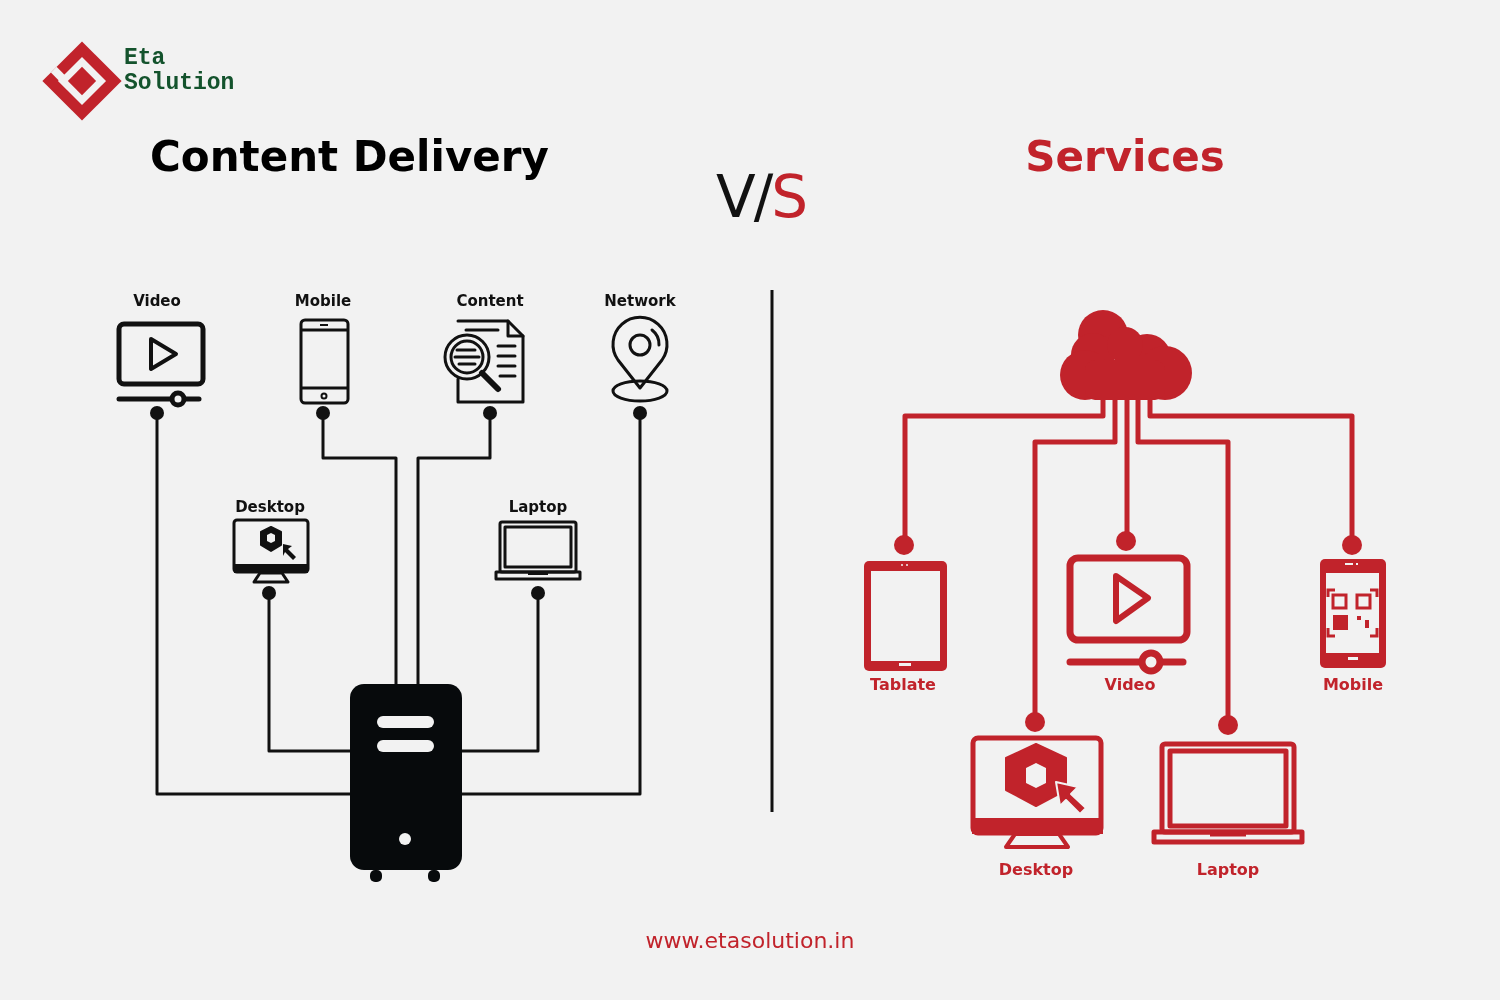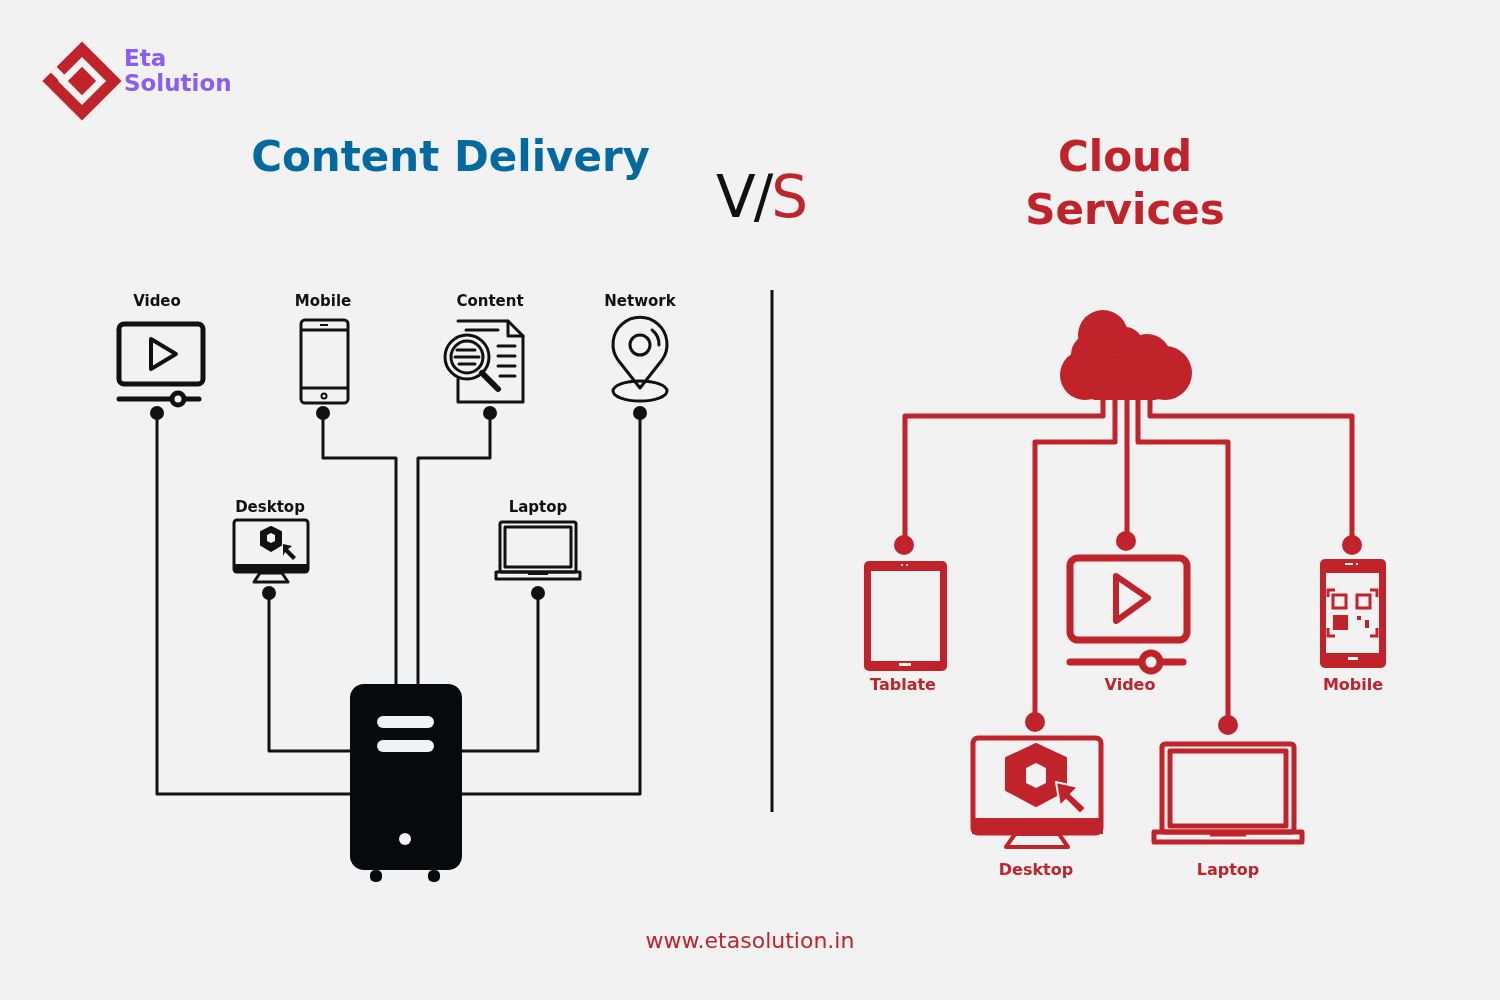--- a/index.html
+++ b/index.html
@@ -1,21 +1,21 @@
 <!DOCTYPE html>
 <html><head>
 <meta charset="utf-8">
 <style>
   html, body { margin:0; padding:0; }
   body { width:1500px; height:1000px; background:#f2f2f2; position:relative; overflow:hidden;
          font-family:"DejaVu Sans", sans-serif; }
   .abs { position:absolute; }
-  #logo-text { left:124px; top:46px; color:#8b5cf6; font-weight:bold; font-size:23px; line-height:25px; }
-  #cdn-title { left:150px; top:130px; width:500px; text-align:right; font-weight:bold;
-               font-size:42px; line-height:53px; color:#0369a1; }
+  #logo-text { left:124px; top:46px; color:#14532d; font-weight:bold; font-size:23px; line-height:25px;font-family:Liberation Mono, monospace; }
+  #cdn-title { left:150px; top:130px; width:500px; text-align:left; font-weight:bold;
+               font-size:42px; line-height:53px; color:#000000; }
   #vs { left:716px; top:135px; font-size:58px; color:#111; letter-spacing:-2px;margin-top:28px; }
   #vs .s { color:#c1232b; }
   #cloud-title { left:960px; top:130px; width:330px; text-align:center; font-weight:bold;
                  font-size:42px; line-height:53px; color:#c1232b; }
   .lbl { position:absolute; font-size:15px; font-weight:bold; transform:translateX(-50%); white-space:nowrap; }
   .lbl.dark { color:#111; }
   .lbl.red { color:#c1232b; font-size:16px; }
   #footer { left:0; width:1500px; top:928px; text-align:center; color:#c1232b; font-size:22px; }
   svg { position:absolute; left:0; top:0; }
 </style>
@@ -33,21 +33,20 @@
 <div id="logo-text" class="abs">
   <div>Eta</div>
   <div>Solution</div>
 </div>
 
 <div id="cdn-title" class="abs">
   <div>Content Delivery</div>
 </div>
 <div id="vs" class="abs"><span>V</span><span>/</span><span class="s">S</span></div>
 <div id="cloud-title" class="abs">
-  <div>Cloud</div>
   <div>Services</div>
 </div>
 
 <svg width="1500" height="1000">
 
   <line x1="772" y1="290" x2="772" y2="812" stroke="#111" stroke-width="3"></line>
 
   <g fill="none" stroke="#111" stroke-width="3" stroke-linejoin="round">
     <path d="M157 415 V794 H355"></path>
     <path d="M640 415 V794 H455"></path>

